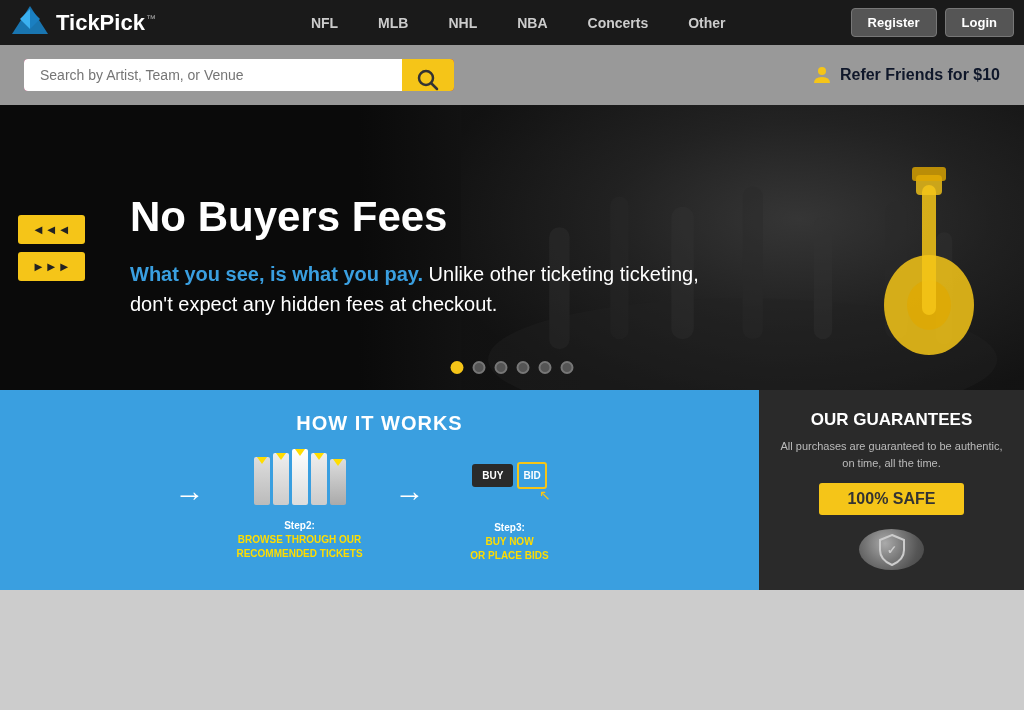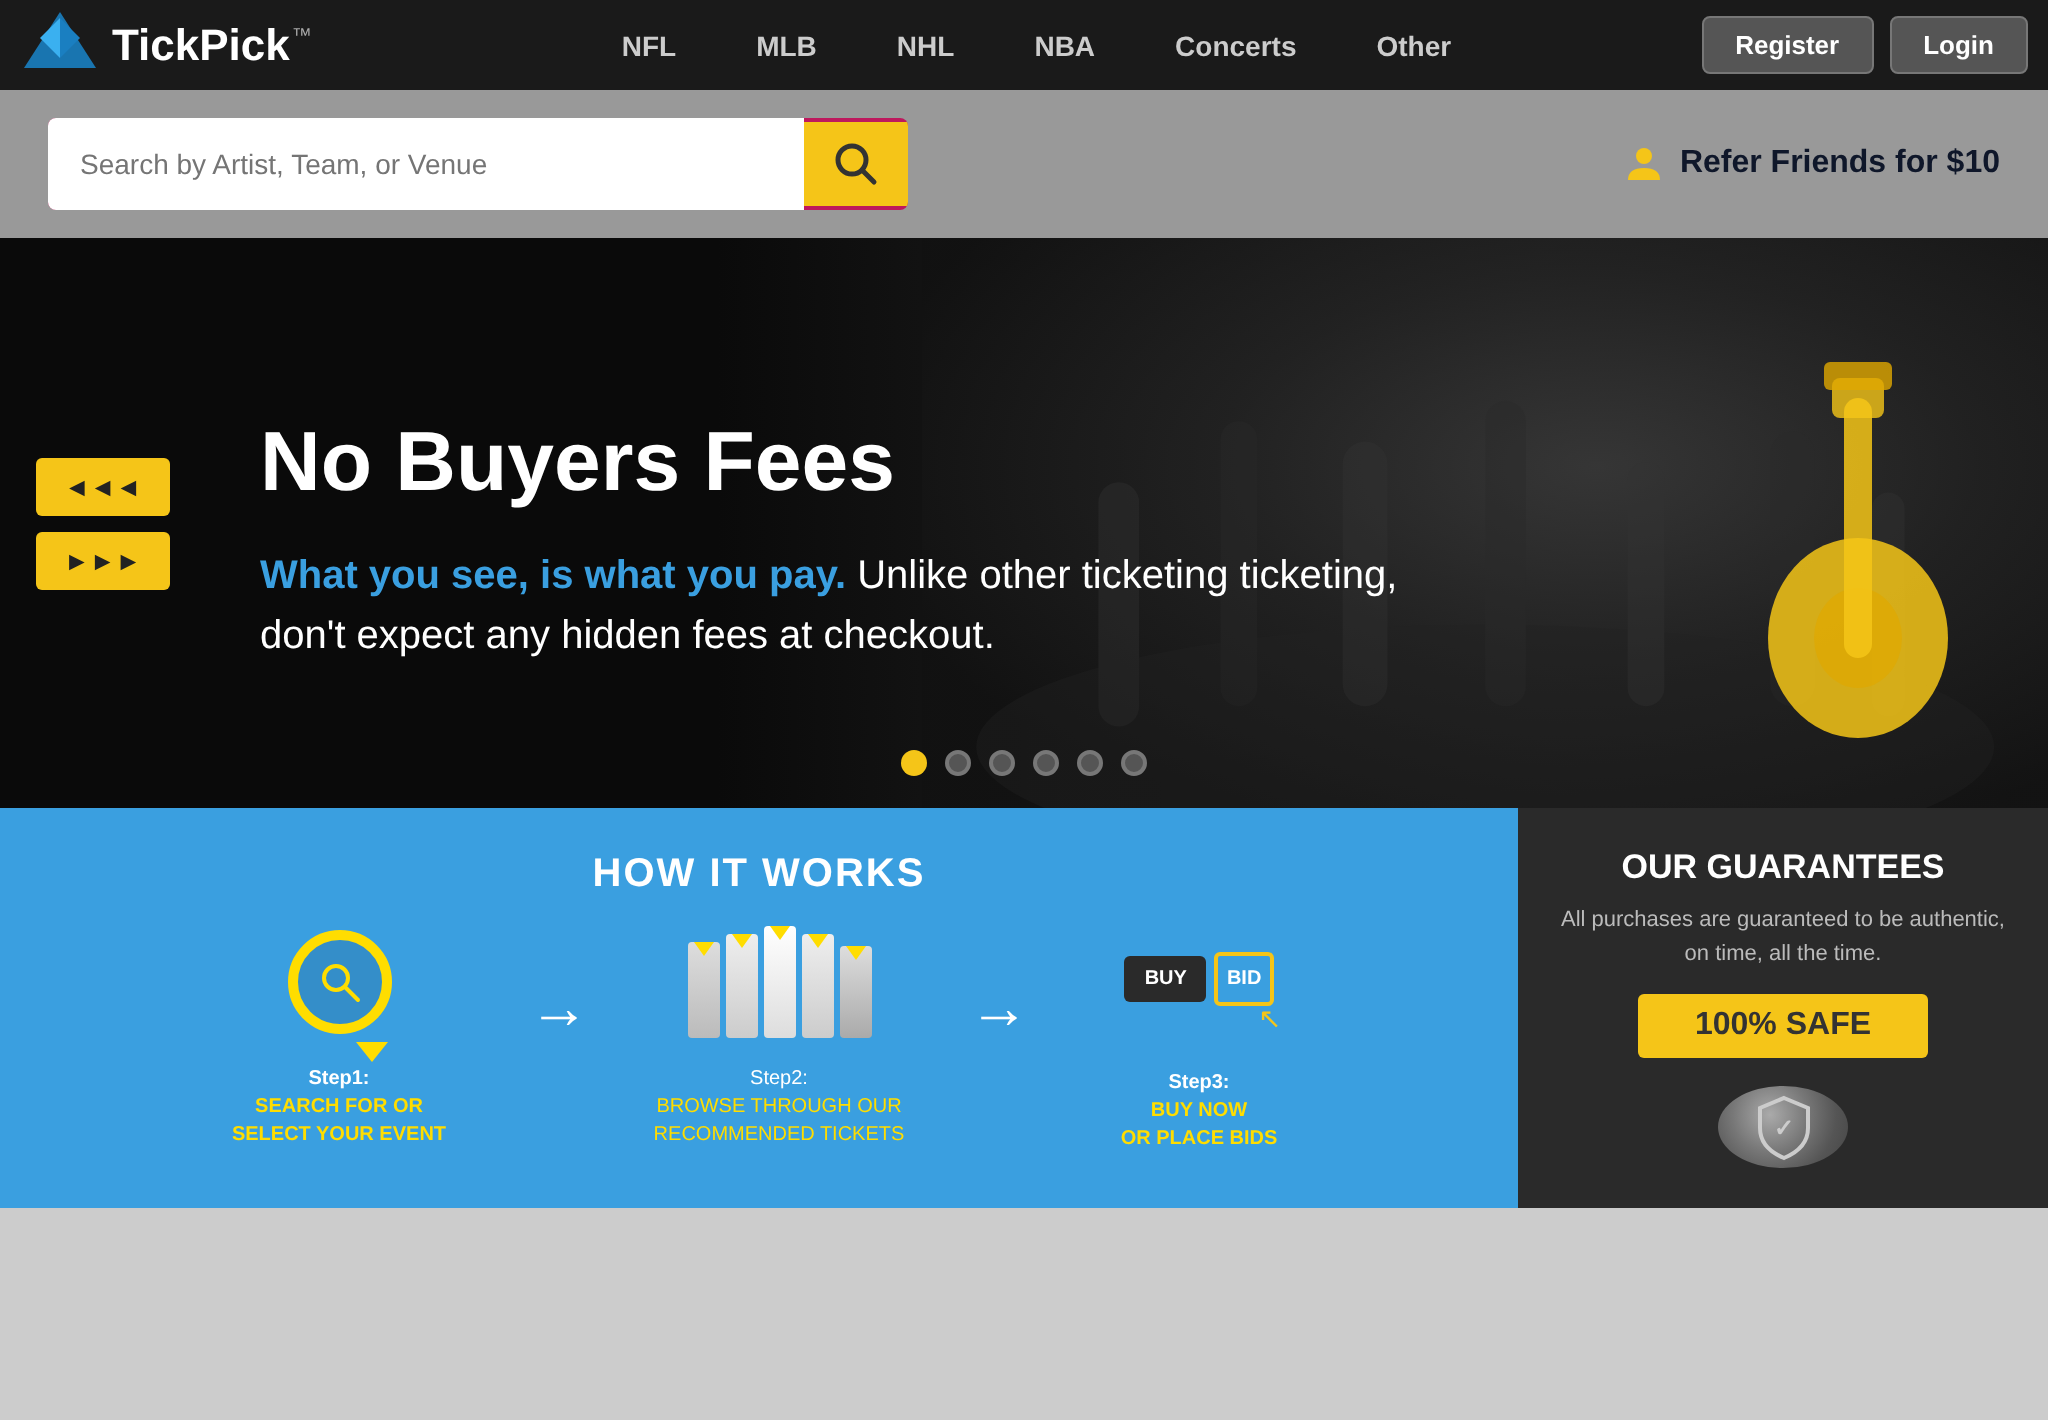--- a/index.html
+++ b/index.html
@@ -27,21 +27,21 @@
     <a style="color:#ccc;font-size:14px;font-weight:bold;padding:0 20px;height:45px;display:flex;align-items:center;text-decoration:none;cursor:pointer;">Concerts</a>
     <a style="color:#ccc;font-size:14px;font-weight:bold;padding:0 20px;height:45px;display:flex;align-items:center;text-decoration:none;cursor:pointer;">Other</a>
   </nav>
   <div style="display:flex;gap:8px;">
     <button style="background:#555;color:white;border:1px solid #777;padding:6px 16px;font-size:13px;font-weight:bold;border-radius:4px;cursor:pointer;">Register</button>
     <button style="background:#555;color:white;border:1px solid #777;padding:6px 16px;font-size:13px;font-weight:bold;border-radius:4px;cursor:pointer;">Login</button>
   </div>
 </div>
 
 <div style="background:#999;padding:14px 24px;display:flex;align-items:center;gap:12px;">
-  <div style="display:flex;align-items:center;background:#be185d;border-radius:4px;width:430px;height:46px;overflow:hidden;">
+  <div style="display:flex;align-items:flex-start;background:#be185d;border-radius:4px;width:430px;height:32px;overflow:hidden;">
     <input type="text" style="border: none; outline: none; padding: 0px 16px; font-size: 14px; color: rgb(153, 153, 153); flex: 1 1 0%; height: 100%; background: white;" placeholder="Search by Artist, Team, or Venue">
     <button style="background:#f5c518;border:none;width:52px;height:42px;cursor:pointer;display:flex;align-items:center;justify-content:center;flex-shrink:0;">
       <svg width="22" height="22" viewBox="0 0 22 22">
         <circle cx="9" cy="9" r="7" fill="none" stroke="#333" stroke-width="2.5"></circle>
         <line x1="14" y1="14" x2="20" y2="20" stroke="#333" stroke-width="2.5" stroke-linecap="round"></line>
       </svg>
     </button>
   </div>
   <div style="margin-left:auto;display:flex;align-items:center;gap:8px;cursor:pointer;">
     <svg width="20" height="20" viewBox="0 0 20 20">
@@ -107,36 +107,20 @@
   </div>
 </div>
 
 <div style="display:flex;height:200px;">
 
   <div style="background:#3a9fe0;flex:1;padding:22px 20px 16px;">
     <h2 style="color:white;font-size:20px;font-weight:bold;text-align:center;margin-bottom:4px;letter-spacing:1px;">HOW IT WORKS</h2>
 
     <div style="display:flex;align-items:center;justify-content:center;gap:0;">
 
-      <div style="display:flex;flex-direction:column;align-items:center;width:180px;">
-        <div style="height:72px;display:flex;align-items:center;justify-content:center;position:relative;">
-          <div style="width:52px;height:52px;border:5px solid #ffdd00;border-radius:50%;display:flex;align-items:center;justify-content:center;background:rgba(0,0,0,0.1);">
-            <svg width="24" height="24" viewBox="0 0 24 24">
-                <circle cx="10" cy="10" r="6" fill="none" stroke="#ffdd00" stroke-width="2"></circle>
-                <line x1="15" y1="15" x2="21" y2="21" stroke="#ffdd00" stroke-width="2" stroke-linecap="round"></line>
-              </svg>
-          </div>
-          <div style="position:absolute;bottom:-4px;right:2px;width:0;height:0;border-left:8px solid transparent;border-right:8px solid transparent;border-top:10px solid #ffdd00;"></div>
-        </div>
-        <p style="color:#ffdd00;font-size:10px;font-weight:bold;text-align:center;margin-top:6px;line-height:1.4;">
-          <span style="color:white;">Step</span><span style="color:white;">1:</span><br>
-          <span>SEARCH FOR OR</span><br>
-          <span>SELECT YOUR EVENT</span>
-        </p>
-      </div>
 
       <div style="color:white;font-size:30px;margin-bottom:20px;padding:0 5px;">→</div>
 
       <div style="display:flex;flex-direction:column;align-items:center;width:180px;">
         <div style="height:72px;display:flex;align-items:center;justify-content:center;gap:2px;position:relative;">
 
           <div style="display:flex;gap:3px;align-items:flex-end;">
             <div style="width:16px;height:48px;background:linear-gradient(to bottom,#ddd,#bbb);border-radius:2px;position:relative;">
               <div style="position:absolute;top:0;left:50%;transform:translateX(-50%);width:0;height:0;border-left:5px solid transparent;border-right:5px solid transparent;border-top:7px solid #ffdd00;"></div>
             </div>
@@ -147,21 +131,21 @@
               <div style="position:absolute;top:0;left:50%;transform:translateX(-50%);width:0;height:0;border-left:5px solid transparent;border-right:5px solid transparent;border-top:7px solid #ffdd00;"></div>
             </div>
             <div style="width:16px;height:52px;background:linear-gradient(to bottom,#eee,#ccc);border-radius:2px;position:relative;">
               <div style="position:absolute;top:0;left:50%;transform:translateX(-50%);width:0;height:0;border-left:5px solid transparent;border-right:5px solid transparent;border-top:7px solid #ffdd00;"></div>
             </div>
             <div style="width:16px;height:46px;background:linear-gradient(to bottom,#ddd,#aaa);border-radius:2px;position:relative;">
               <div style="position:absolute;top:0;left:50%;transform:translateX(-50%);width:0;height:0;border-left:5px solid transparent;border-right:5px solid transparent;border-top:7px solid #ffdd00;"></div>
             </div>
           </div>
         </div>
-        <p style="color:#ffdd00;font-size:10px;font-weight:normal;text-align:center;margin-top:6px;line-height:1.4;">
+        <p style="color:#ffdd00;font-size:10px;font-weight:bold;text-align:center;margin-top:6px;line-height:1.4;">
           <span style="color:white;">Step</span><span style="color:white;">2:</span><br>
           <span>BROWSE THROUGH OUR</span><br>
           <span>RECOMMENDED TICKETS</span>
         </p>
       </div>
 
       <div style="color:white;font-size:30px;margin-bottom:20px;padding:0 5px;">→</div>
 
       <div style="display:flex;flex-direction:column;align-items:center;width:160px;">
         <div style="height:72px;display:flex;align-items:center;justify-content:center;">

